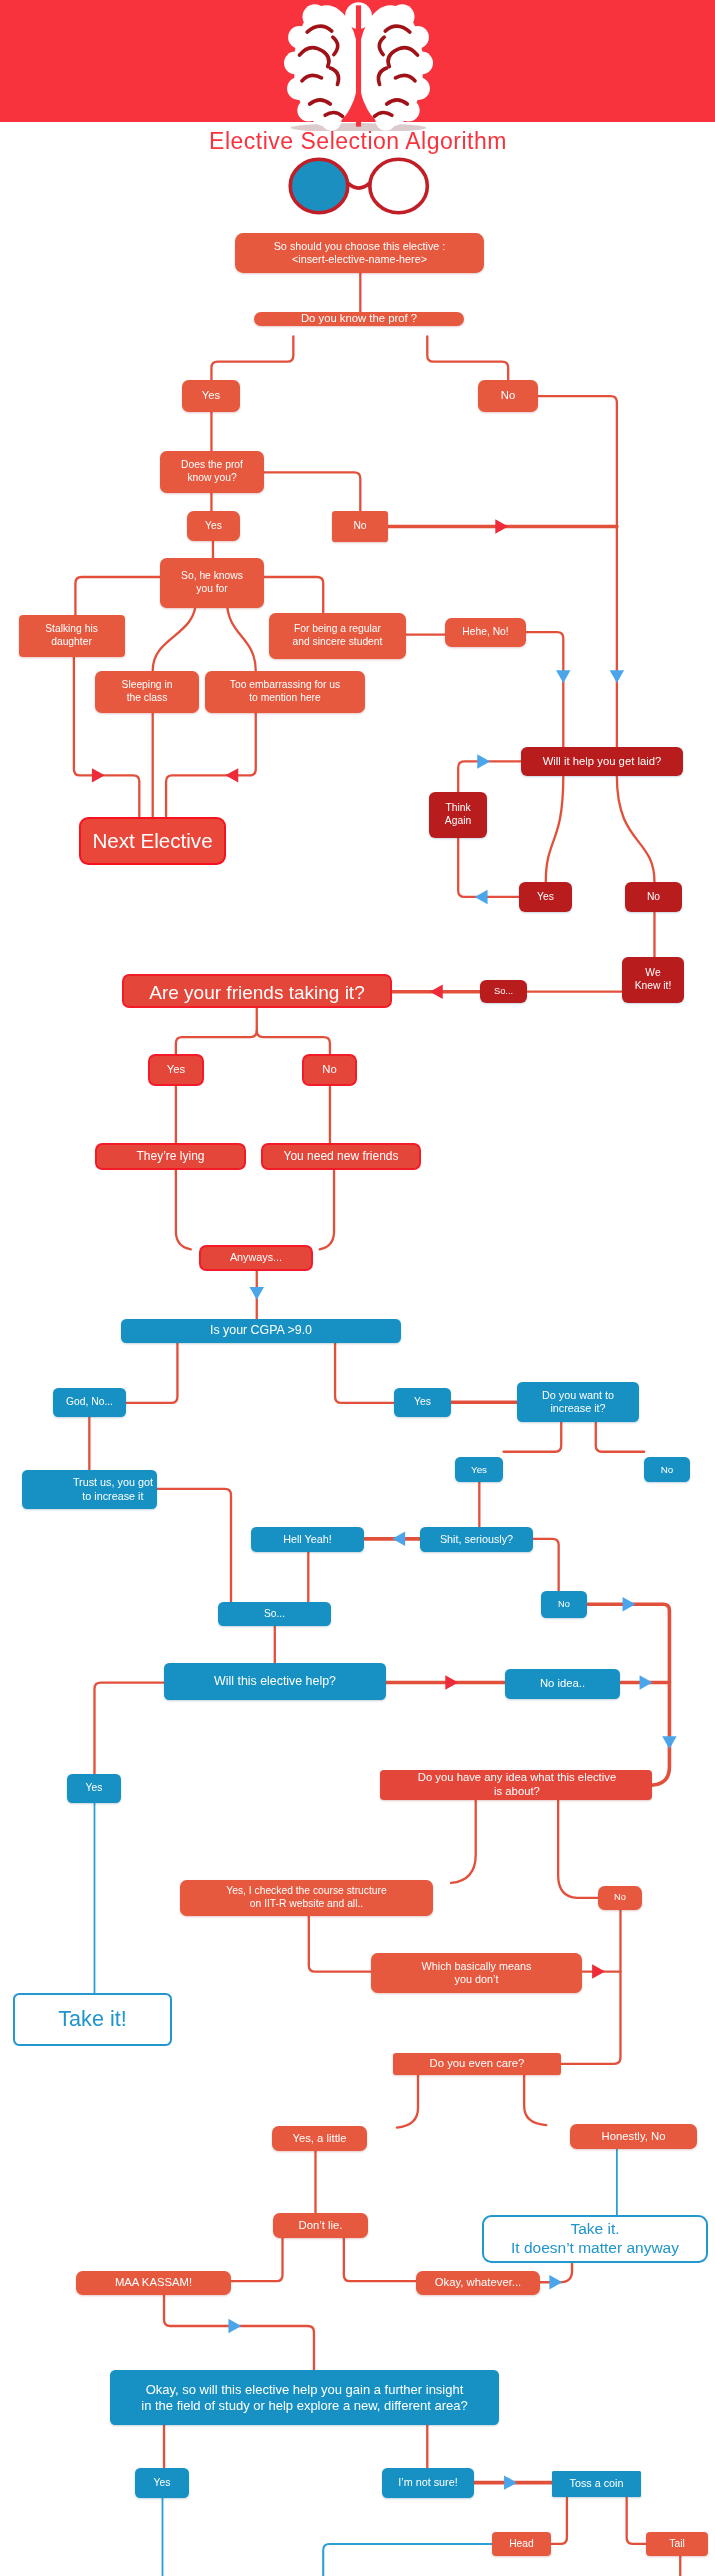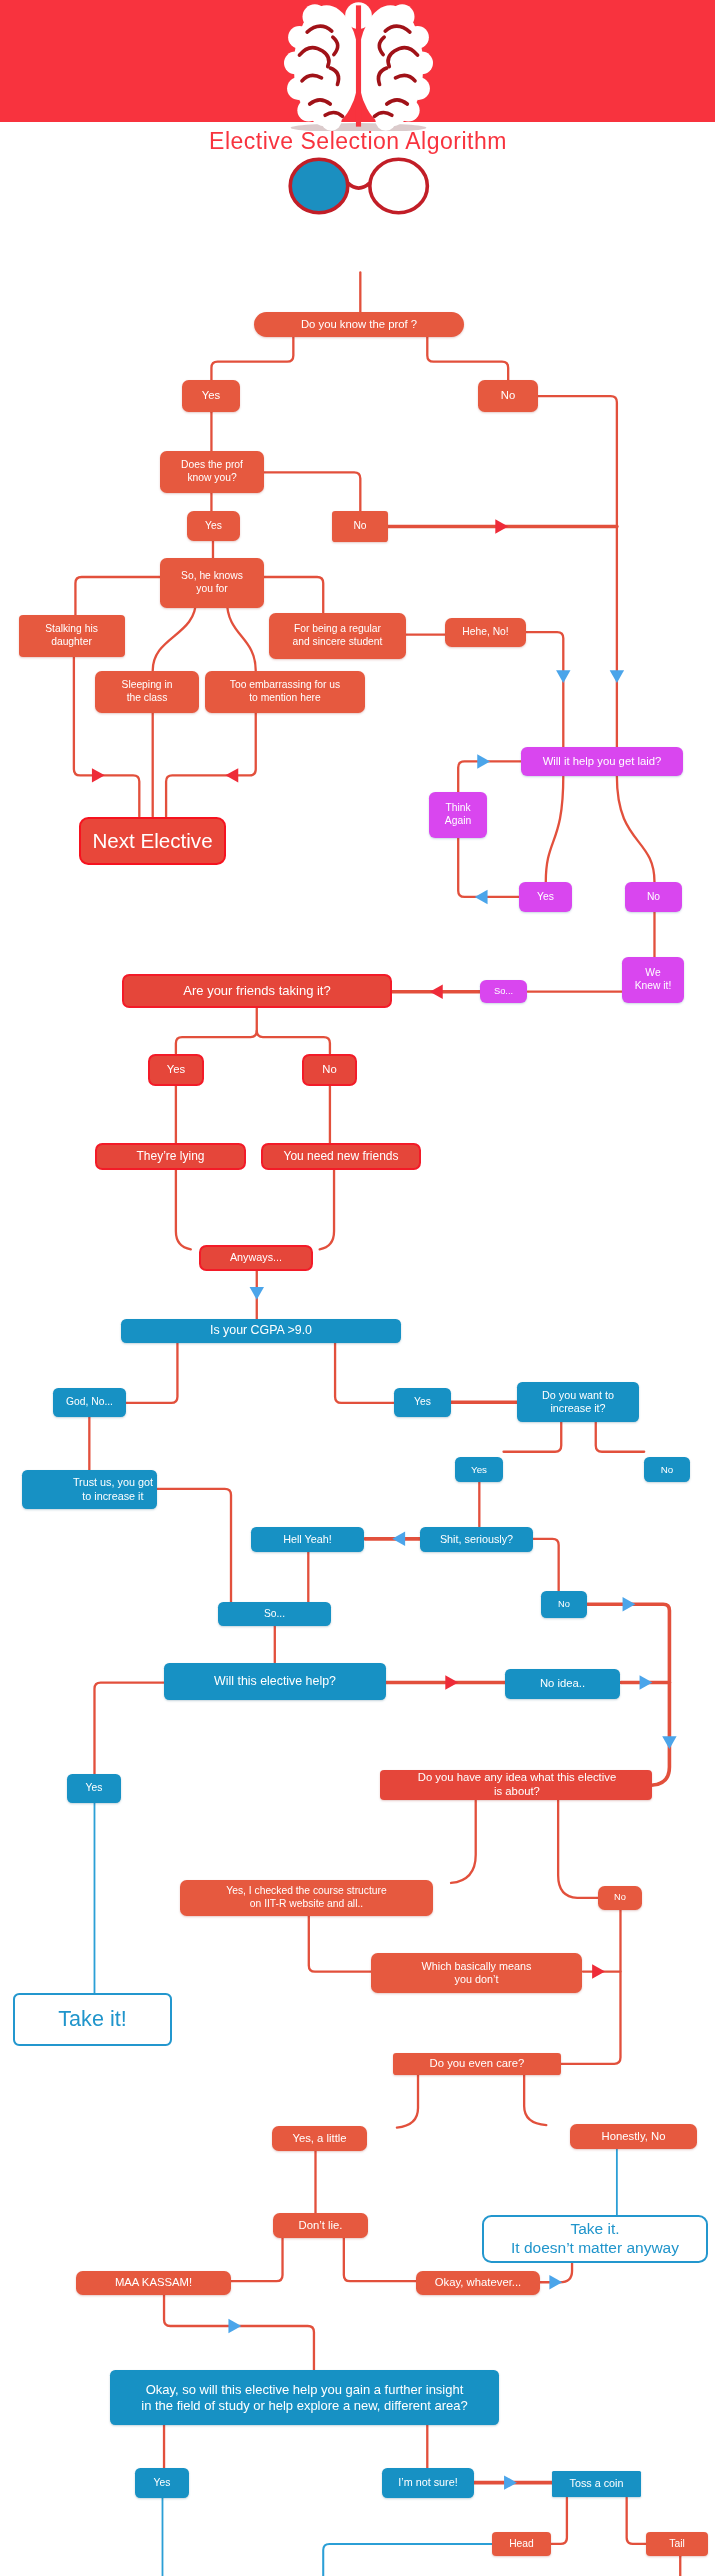--- a/index.html
+++ b/index.html
@@ -13,21 +13,21 @@
   .lnt{stroke-width:7;}
   .lnb{stroke:#2B9FD6;stroke-width:3.5;fill:none;stroke-linecap:round;}
   .node{position:absolute;display:flex;align-items:center;justify-content:center;
         text-align:center;color:#fff;white-space:pre-line;box-sizing:border-box;
         line-height:1.22;padding:2.1px 4.1px;}
   .salmon{background:#E6593F;border-radius:6.7px;box-shadow:0 1px 2.1px rgba(150,40,30,.25);}
   .r6{border-radius:3.1px;} .r8{border-radius:4.1px;} .r24{border-radius:12.4px;} .r16{border-radius:8.2px;}
   .red{background:#E5463A;border-radius:4.1px;box-shadow:0 1px 2.1px rgba(150,40,30,.25);padding-left:6px;}
   .redb{background:#E5463A;border:2.1px solid #F31B28;border-radius:7.2px;}
   .redbig{background:#E8473A;border:2.6px solid #F6121F;border-radius:9.3px;}
-  .blue{background:#d946ef;border-radius:6.2px;box-shadow:0 1px 2.1px rgba(40,90,140,.25);}
+  .blue{background:#b91c1c;border-radius:6.2px;box-shadow:0 1px 2.1px rgba(40,90,140,.25);}
   .teal{background:#1791C4;border-radius:5.2px;box-shadow:0 1px 2.1px rgba(20,80,110,.25);}
   .sq{border-radius:1.5px;}
   .outline{background:#fff;border:2.1px solid #2397CE;color:#2095CB;border-radius:6.2px;}
   .outline.thick{border-width:2.6px;border-radius:9.3px;}
 </style>
 </head>
 <body>
 
 <div class="page">
 
@@ -169,21 +169,23 @@
       <polygon points="786,2973 786,3001 761,2987"></polygon>
       <polygon points="1208,3100 1208,3128 1233,3114"></polygon>
       <polygon points="1241,3252 1241,3280 1266,3266"></polygon>
       <polygon points="1285,3370 1313,3370 1299,3395"></polygon>
       <polygon points="1066,4416 1066,4444 1091,4430"></polygon>
       <polygon points="443,4501 443,4529 468,4515"></polygon>
       <polygon points="978,4805 978,4833 1003,4819"></polygon>
     </g>
   </svg>
 
-  <div class="node salmon r24" style="left:254px;top:312px;width:210px;height:25px;font-size:11.3px;"><span>Do you know the prof ?</span></div>
+  <div class="node salmon r16" style="left:235px;top:233px;width:249px;height:40px;font-size:10.8px;"><span>So should you choose this elective :
+&lt;insert-elective-name-here&gt;</span></div>
+  <div class="node salmon r24" style="left:254px;top:312px;width:210px;height:14px;font-size:11.3px;"><span>Do you know the prof ?</span></div>
   <div class="node salmon" style="left:182px;top:380px;width:58px;height:32px;font-size:11.3px;"><span>Yes</span></div>
   <div class="node salmon" style="left:478px;top:380px;width:60px;height:32px;font-size:11.3px;"><span>No</span></div>
   <div class="node salmon" style="left:160px;top:451px;width:104px;height:42px;font-size:10.3px;"><span>Does the prof
 know you?</span></div>
   <div class="node salmon" style="left:187px;top:511px;width:53px;height:30px;font-size:10.3px;"><span>Yes</span></div>
   <div class="node salmon r6" style="left:332px;top:511px;width:56px;height:31px;font-size:10.3px;"><span>No</span></div>
   <div class="node salmon" style="left:160px;top:558px;width:104px;height:50px;font-size:10.3px;"><span>So, he knows
 you for</span></div>
   <div class="node salmon r8" style="left:18.5px;top:615px;width:106px;height:42px;font-size:10.3px;"><span>Stalking his
 daughter</span></div>
@@ -196,21 +198,21 @@
 to mention here</span></div>
   <div class="node redbig" style="left:79px;top:817px;width:147px;height:48px;font-size:20.6px;"><span>Next Elective</span></div>
   <div class="node blue" style="left:521px;top:747px;width:162px;height:29px;font-size:11.3px;"><span>Will it help you get laid?</span></div>
   <div class="node blue" style="left:429px;top:792px;width:58px;height:46px;font-size:10.3px;"><span>Think
 Again</span></div>
   <div class="node blue" style="left:519px;top:882px;width:53px;height:30px;font-size:10.3px;"><span>Yes</span></div>
   <div class="node blue" style="left:625px;top:882px;width:57px;height:30px;font-size:10.3px;"><span>No</span></div>
   <div class="node blue" style="left:622px;top:957px;width:62px;height:46px;font-size:10.3px;"><span>We
 Knew it!</span></div>
   <div class="node blue r8" style="left:480px;top:980px;width:47px;height:23px;font-size:9.3px;"><span>So...</span></div>
-  <div class="node redb" style="left:122px;top:974px;width:270px;height:34px;font-size:13px;"><span>Are your friends taking it?</span></div>
+  <div class="node redb" style="left:122px;top:974px;width:270px;height:34px;font-size:19px;align-items:flex-end;"><span>Are your friends taking it?</span></div>
   <div class="node redb" style="left:148px;top:1054px;width:56px;height:32px;font-size:11.3px;"><span>Yes</span></div>
   <div class="node redb" style="left:302px;top:1054px;width:55px;height:32px;font-size:11.3px;"><span>No</span></div>
   <div class="node redb" style="left:95px;top:1143px;width:151px;height:27px;font-size:12px;"><span>They’re lying</span></div>
   <div class="node redb" style="left:261px;top:1143px;width:160px;height:27px;font-size:12px;"><span>You need new friends</span></div>
   <div class="node redb" style="left:199px;top:1245px;width:114px;height:26px;font-size:10.8px;"><span>Anyways...</span></div>
   <div class="node teal" style="left:121px;top:1319px;width:280px;height:24px;font-size:12.4px;"><span>Is your CGPA &gt;9.0</span></div>
   <div class="node teal" style="left:53px;top:1388px;width:73px;height:29px;font-size:10.3px;"><span>God, No...</span></div>
   <div class="node teal" style="left:394px;top:1388px;width:57px;height:29px;font-size:10.3px;"><span>Yes</span></div>
   <div class="node teal" style="left:517px;top:1382px;width:122px;height:40px;font-size:10.8px;"><span>Do you want to
 increase it?</span></div>

